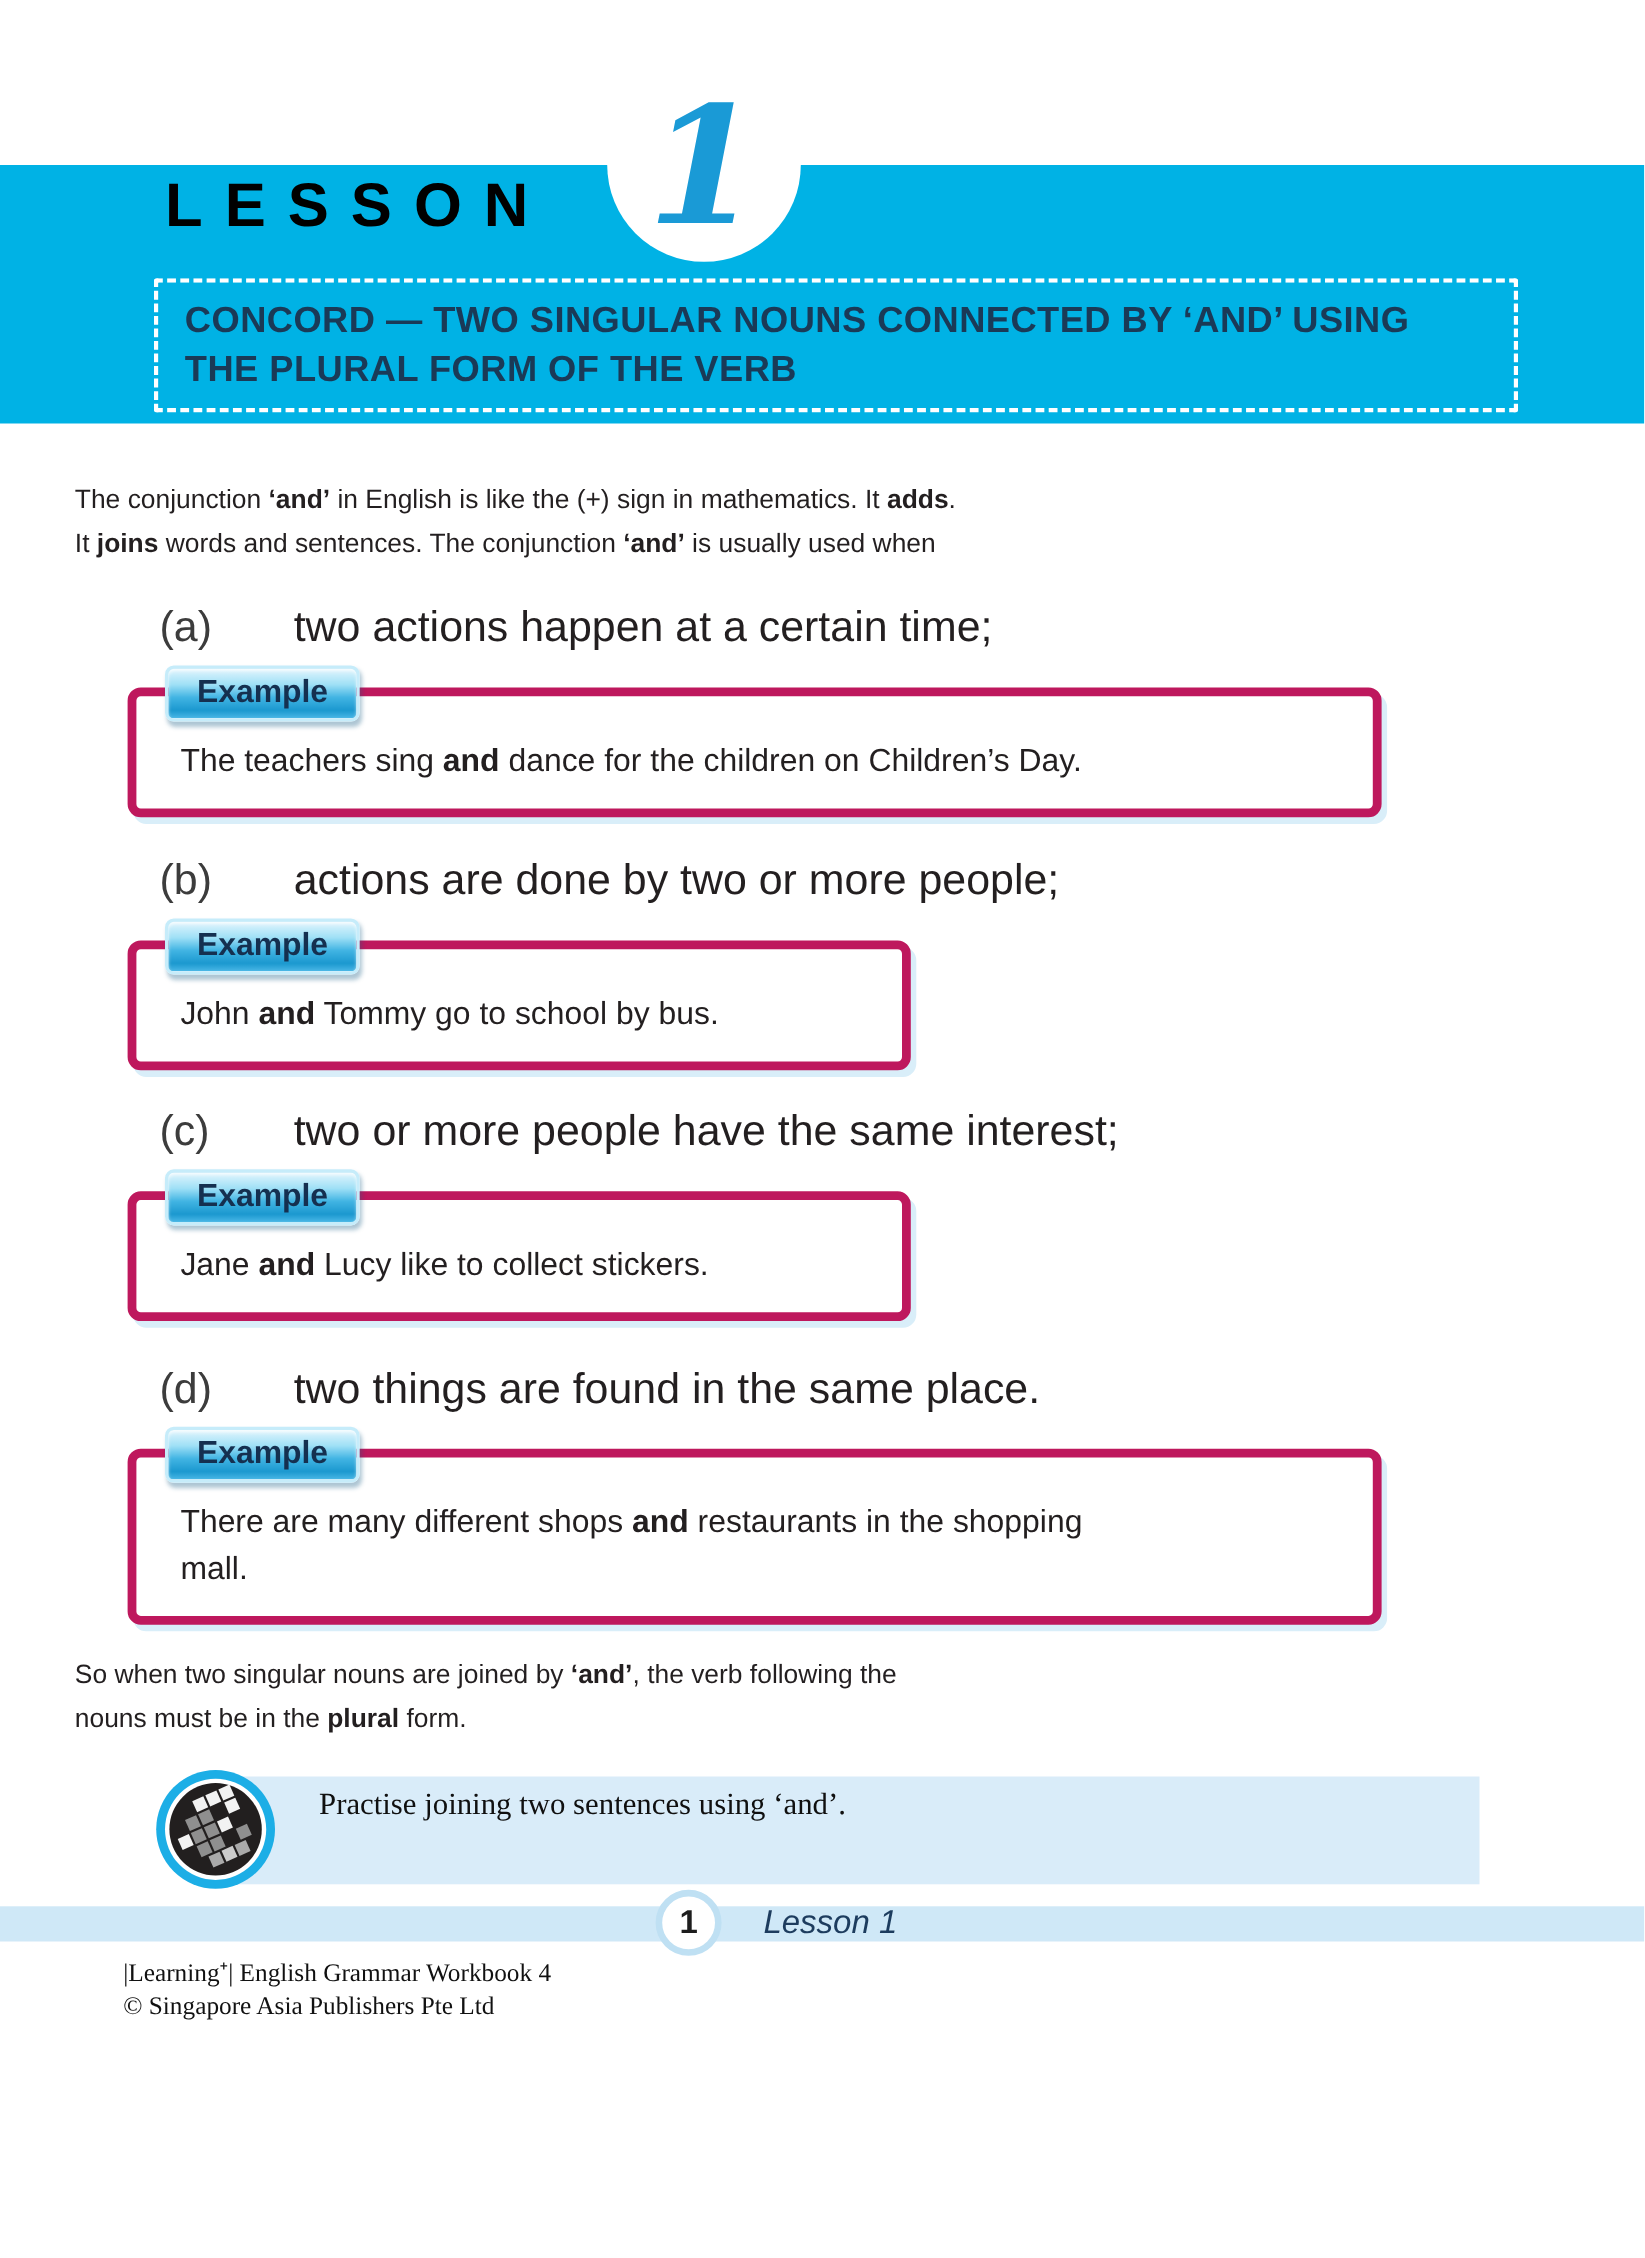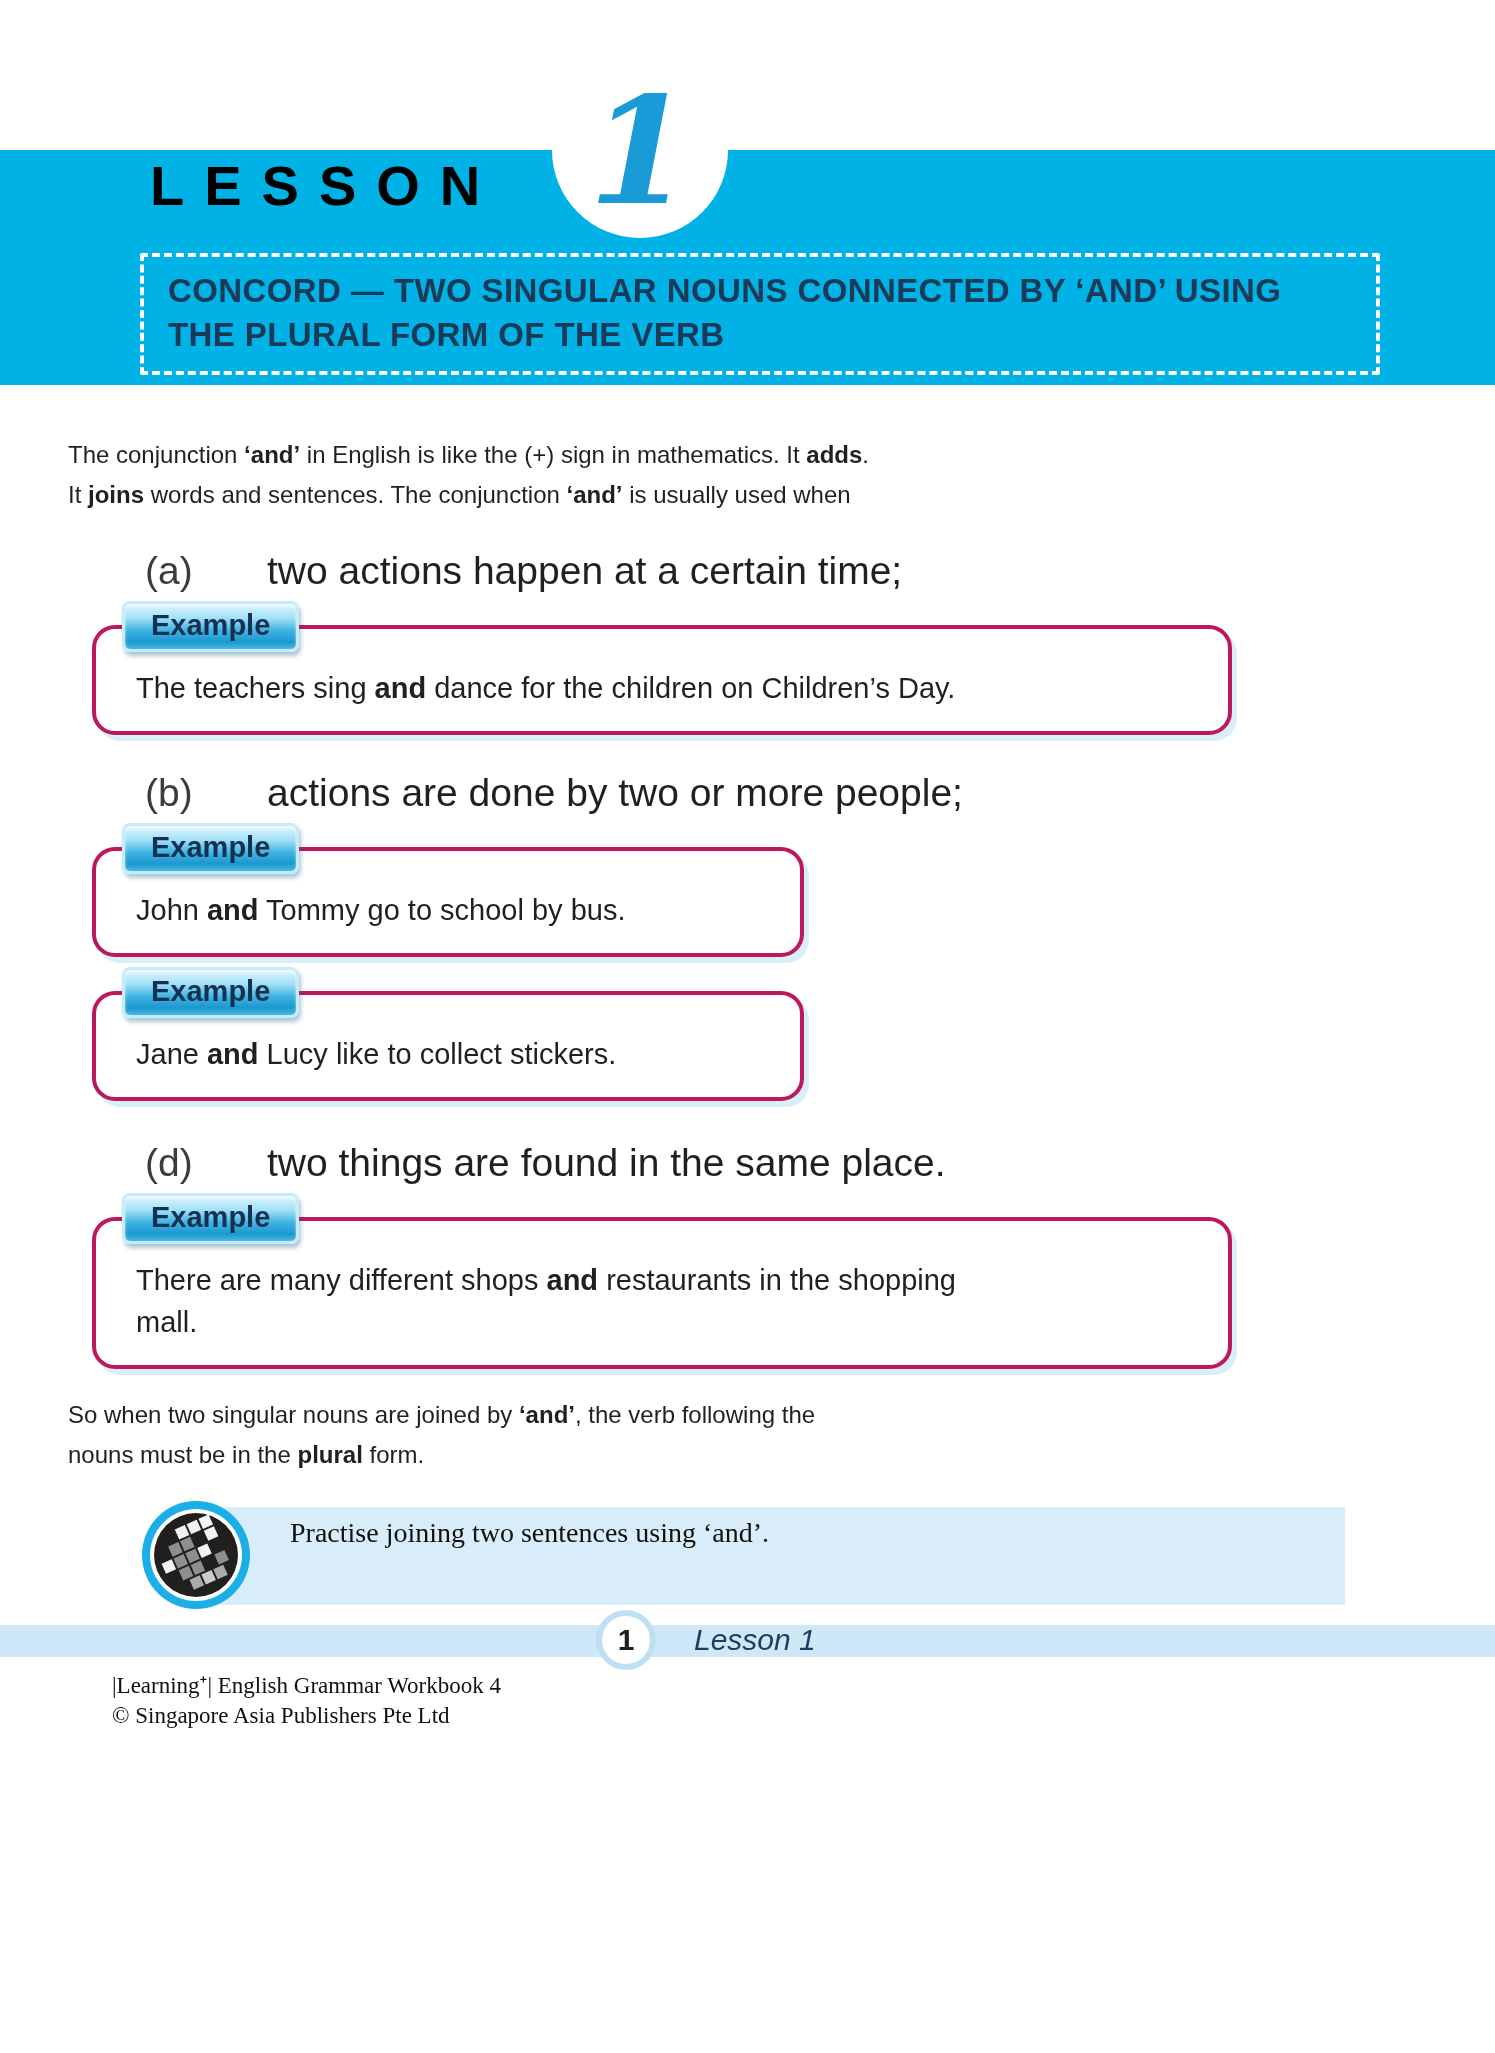--- a/index.html
+++ b/index.html
@@ -35,22 +35,22 @@
 
   
   .intro, .conclusion { margin-left:68px; width:1235px; font-size:24px; line-height:40px; }
   .intro { margin-top:50px; }
   .conclusion { margin-top:26px; }
 
   .item { margin-left:145px; font-size:39px; line-height:40px; }
   .item .lbl { display:inline-block; width:122px; color:#3c3c3c; }
 
   .ex-box {
-    position:relative; margin-left:92px; margin-top:34px; box-sizing:border-box;
-    background:#ffffff; border:4px solid #be185d; border-radius:23px;
+    position:relative; margin-left:116px; margin-top:34px; box-sizing:border-box;
+    background:#ffffff; border:8px solid #be185d; border-radius:12px;
     box-shadow:5px 6px 0 #d9eef9;
   }
   .w-wide   { width:1140px; }
   .w-narrow { width:712px;  }
   .w-xl     { width:1100px; }
   .ex-tab {
     position:absolute; top:-28px; left:26px; text-align:center;
     padding:5px 26px 7px 26px; font-size:29px; font-weight:bold; color:#153050;
     background:linear-gradient(180deg,#e2f5fd 0%,#9fe0f6 32%,#41b4e3 58%,#1b98cf 84%,#49b7e6 100%);
     border:3px solid #c6ecfa; border-radius:8px;
@@ -116,20 +116,23 @@
   </div>
 
   <div class="item" style="margin-top:38px;">
     <span class="lbl">(b)</span><span>actions are done by two or more people;</span>
   </div>
   <div class="ex-box w-narrow">
     <div class="ex-tab">Example</div>
     <div class="ex-content">John <b>and</b> Tommy go to school by bus.</div>
   </div>
 
+  <div class="item" style="margin-top:36px;">
+    <span class="lbl">(c)</span><span>two or more people have the same interest;</span>
+  </div>
   <div class="ex-box w-narrow">
     <div class="ex-tab">Example</div>
     <div class="ex-content">Jane <b>and</b> Lucy like to collect stickers.</div>
   </div>
 
   <div class="item" style="margin-top:42px;">
     <span class="lbl">(d)</span><span>two things are found in the same place.</span>
   </div>
   <div class="ex-box w-wide">
     <div class="ex-tab">Example</div>

